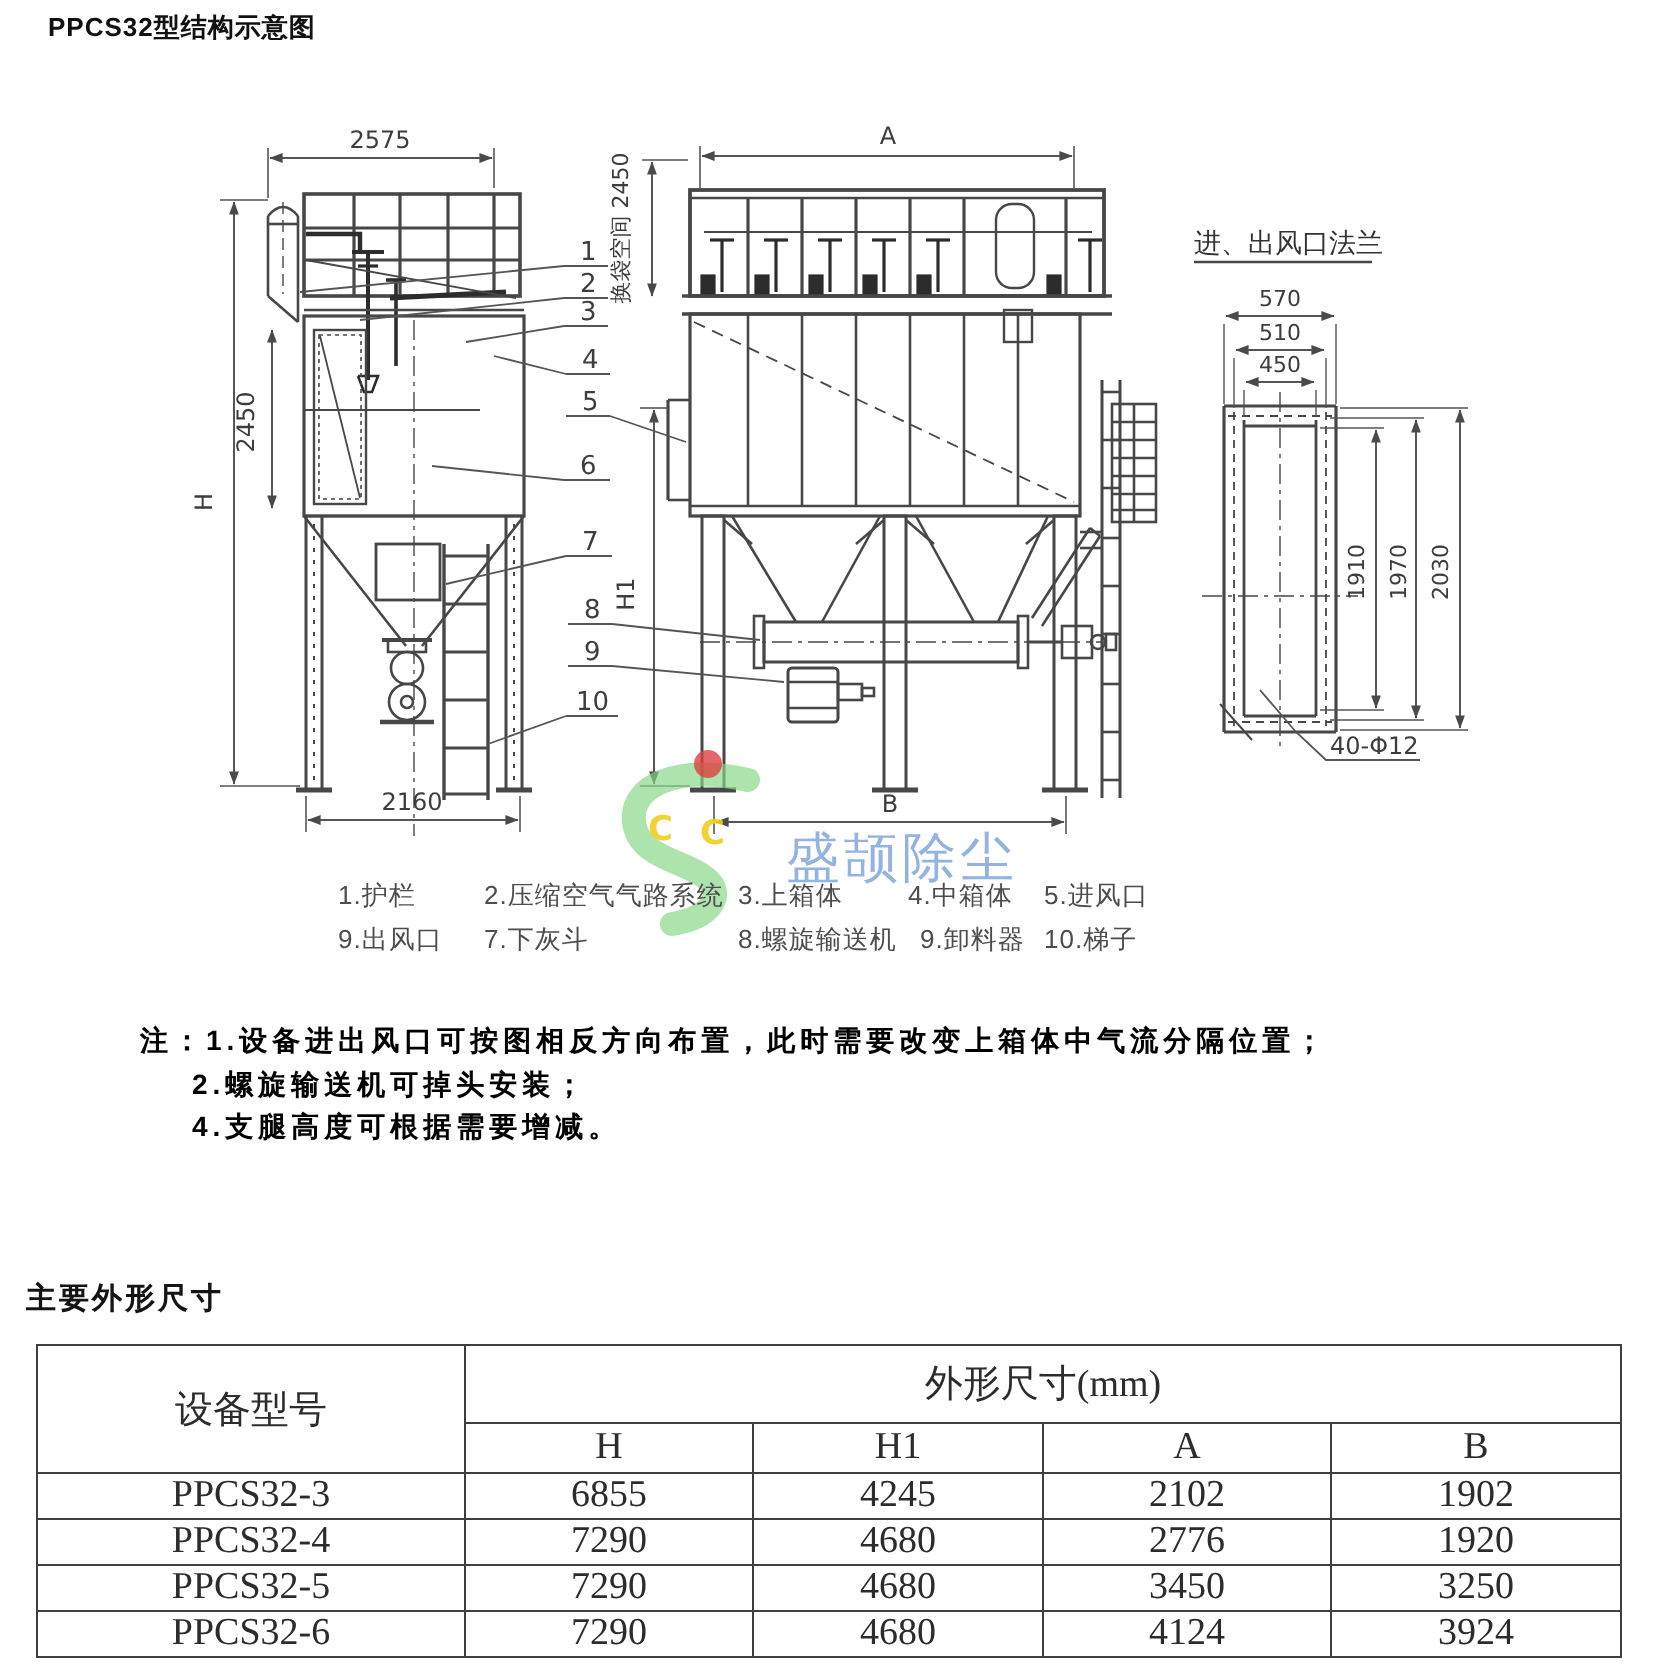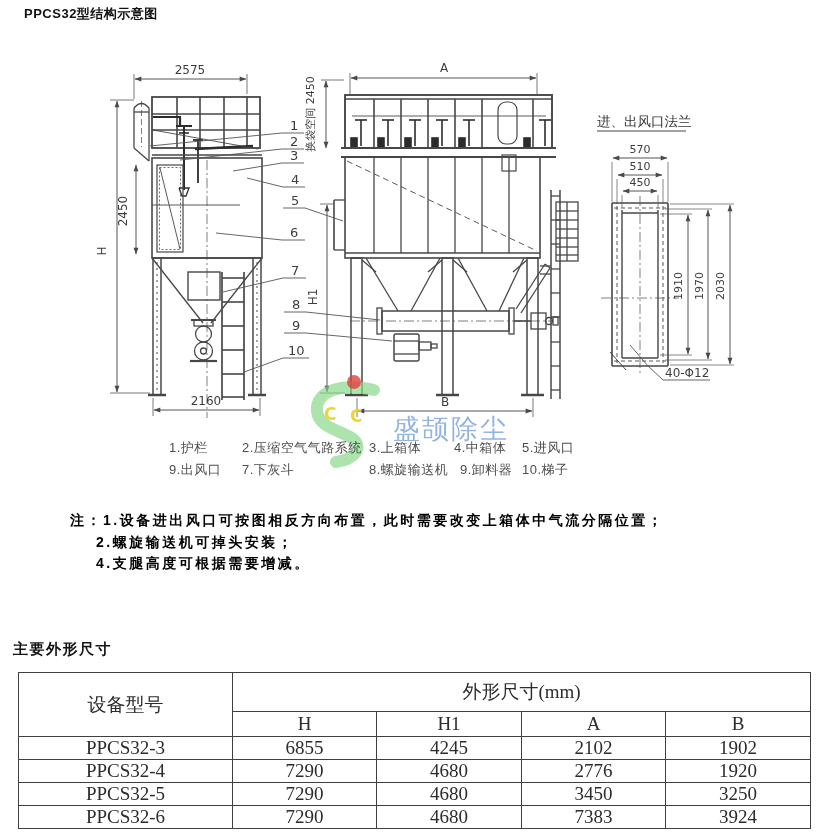--- a/index.html
+++ b/index.html
@@ -441,17 +441,17 @@
       <td>PPCS32-5</td>
       <td>7290</td>
       <td>4680</td>
       <td>3450</td>
       <td>3250</td>
     </tr>
     <tr class="datarow">
       <td>PPCS32-6</td>
       <td>7290</td>
       <td>4680</td>
-      <td>7383</td>
+      <td>4124</td>
       <td>3924</td>
     </tr>
   </tbody>
 </table>
 
 </body></html>

